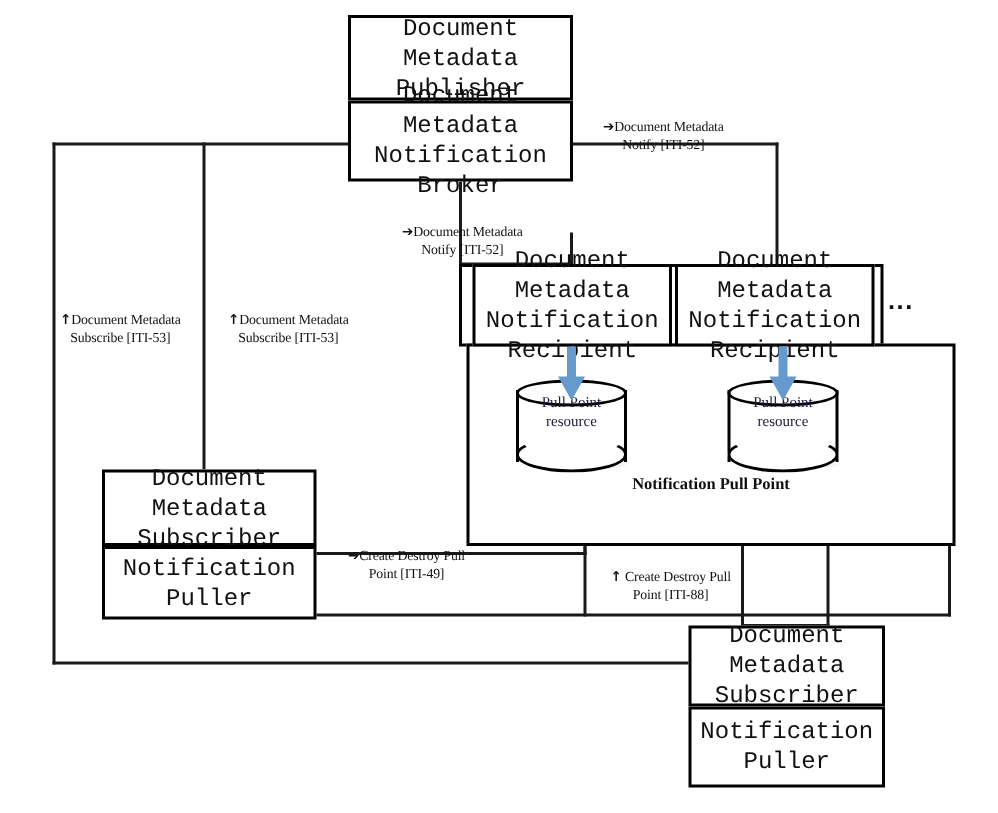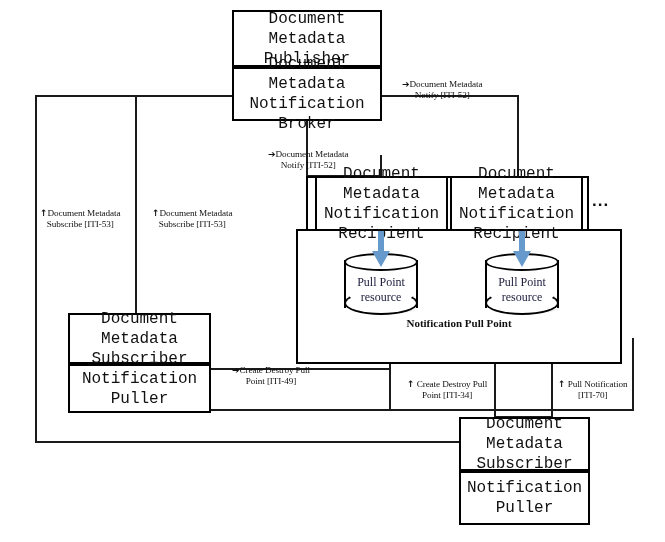--- a/index.html
+++ b/index.html
@@ -112,23 +112,23 @@
     position:absolute;
     left:0;top:0;
     width:74px;height:18px;
     border:2px solid #000;
     border-radius:50%;
     background:#fff;
     box-sizing:border-box;
   }
   .cyl .txt{
     position:absolute;
-    left:0;top:22px;width:74px;
-    text-align:center;
-    font-size:12px;
+    left:0;top:10px;width:74px;
+    text-align:center;
+    font-size:10px;
     line-height:1.25;
     color:#1b1b3a;
     z-index:3;
     white-space:pre-line;
   }
   .cyl .shadow{
     position:absolute;
     left:4px;top:52px;width:72px;height:9px;
     background:radial-gradient(ellipse at center, rgba(0,0,0,0.30) 0%, rgba(0,0,0,0.0) 70%);
     z-index:0;
@@ -175,21 +175,21 @@
   <div class="hline" style="left: 80px; top: 409px; width: 554px; background: rgb(26, 26, 26);"></div>
   <div class="vline" style="left: 632px; top: 338px; height: 73px; background: rgb(26, 26, 26);"></div>
 
   <div class="vline" style="left: 80px; top: 368px; height: 43px; background: rgb(26, 26, 26);"></div>
 
   <div class="vline" style="left: 494px; top: 338px; height: 80px; background: rgb(26, 26, 26);"></div>
   <div class="vline" style="left: 551px; top: 338px; height: 80px; background: rgb(26, 26, 26);"></div>
   <div class="hline" style="left: 494px; top: 416px; width: 59px; background: rgb(26, 26, 26);"></div>
 
   <div class="group-box" style="left:306px;top:176px;width:283px;height:55px;"></div>
-  <div class="group-box" style="left:296px;top:229px;width:326px;height:135px;">
+  <div class="group-box" style="left:311px;top:229px;width:326px;height:135px;">
     <div class="pp-caption" style="top:86px;">Notification Pull Point</div>
   </div>
 
   <div class="cyl" style="left:344px;top:253px;">
     <div class="shadow"></div>
     <div class="body"></div>
     <div class="bot"></div>
     <div class="top"></div>
     <div class="txt" style="color: rgb(27, 27, 58);">Pull Point
 resource</div>
@@ -251,22 +251,18 @@
 Subscribe [ITI-53]</span>
   </div>
 
   <div class="lbl" style="left:232px;top:354px;">
     <span class="ar">➔</span><span>Create Destroy Pull
 Point [ITI-49]</span>
   </div>
 
   <div class="lbl" style="left:407px;top:368px;">
     <span class="ar">↑</span> <span>Create Destroy Pull
-Point [ITI-34]</span>
-  </div>
-
-
-  <div class="lbl" style="left:558px;top:368px;">
-    <span class="ar">↑</span> <span>Pull Notification
-[ITI-70]</span>
-  </div>
+Point [ITI-88]</span>
+  </div>
+
+
 
 </div>
 
 </body></html>

